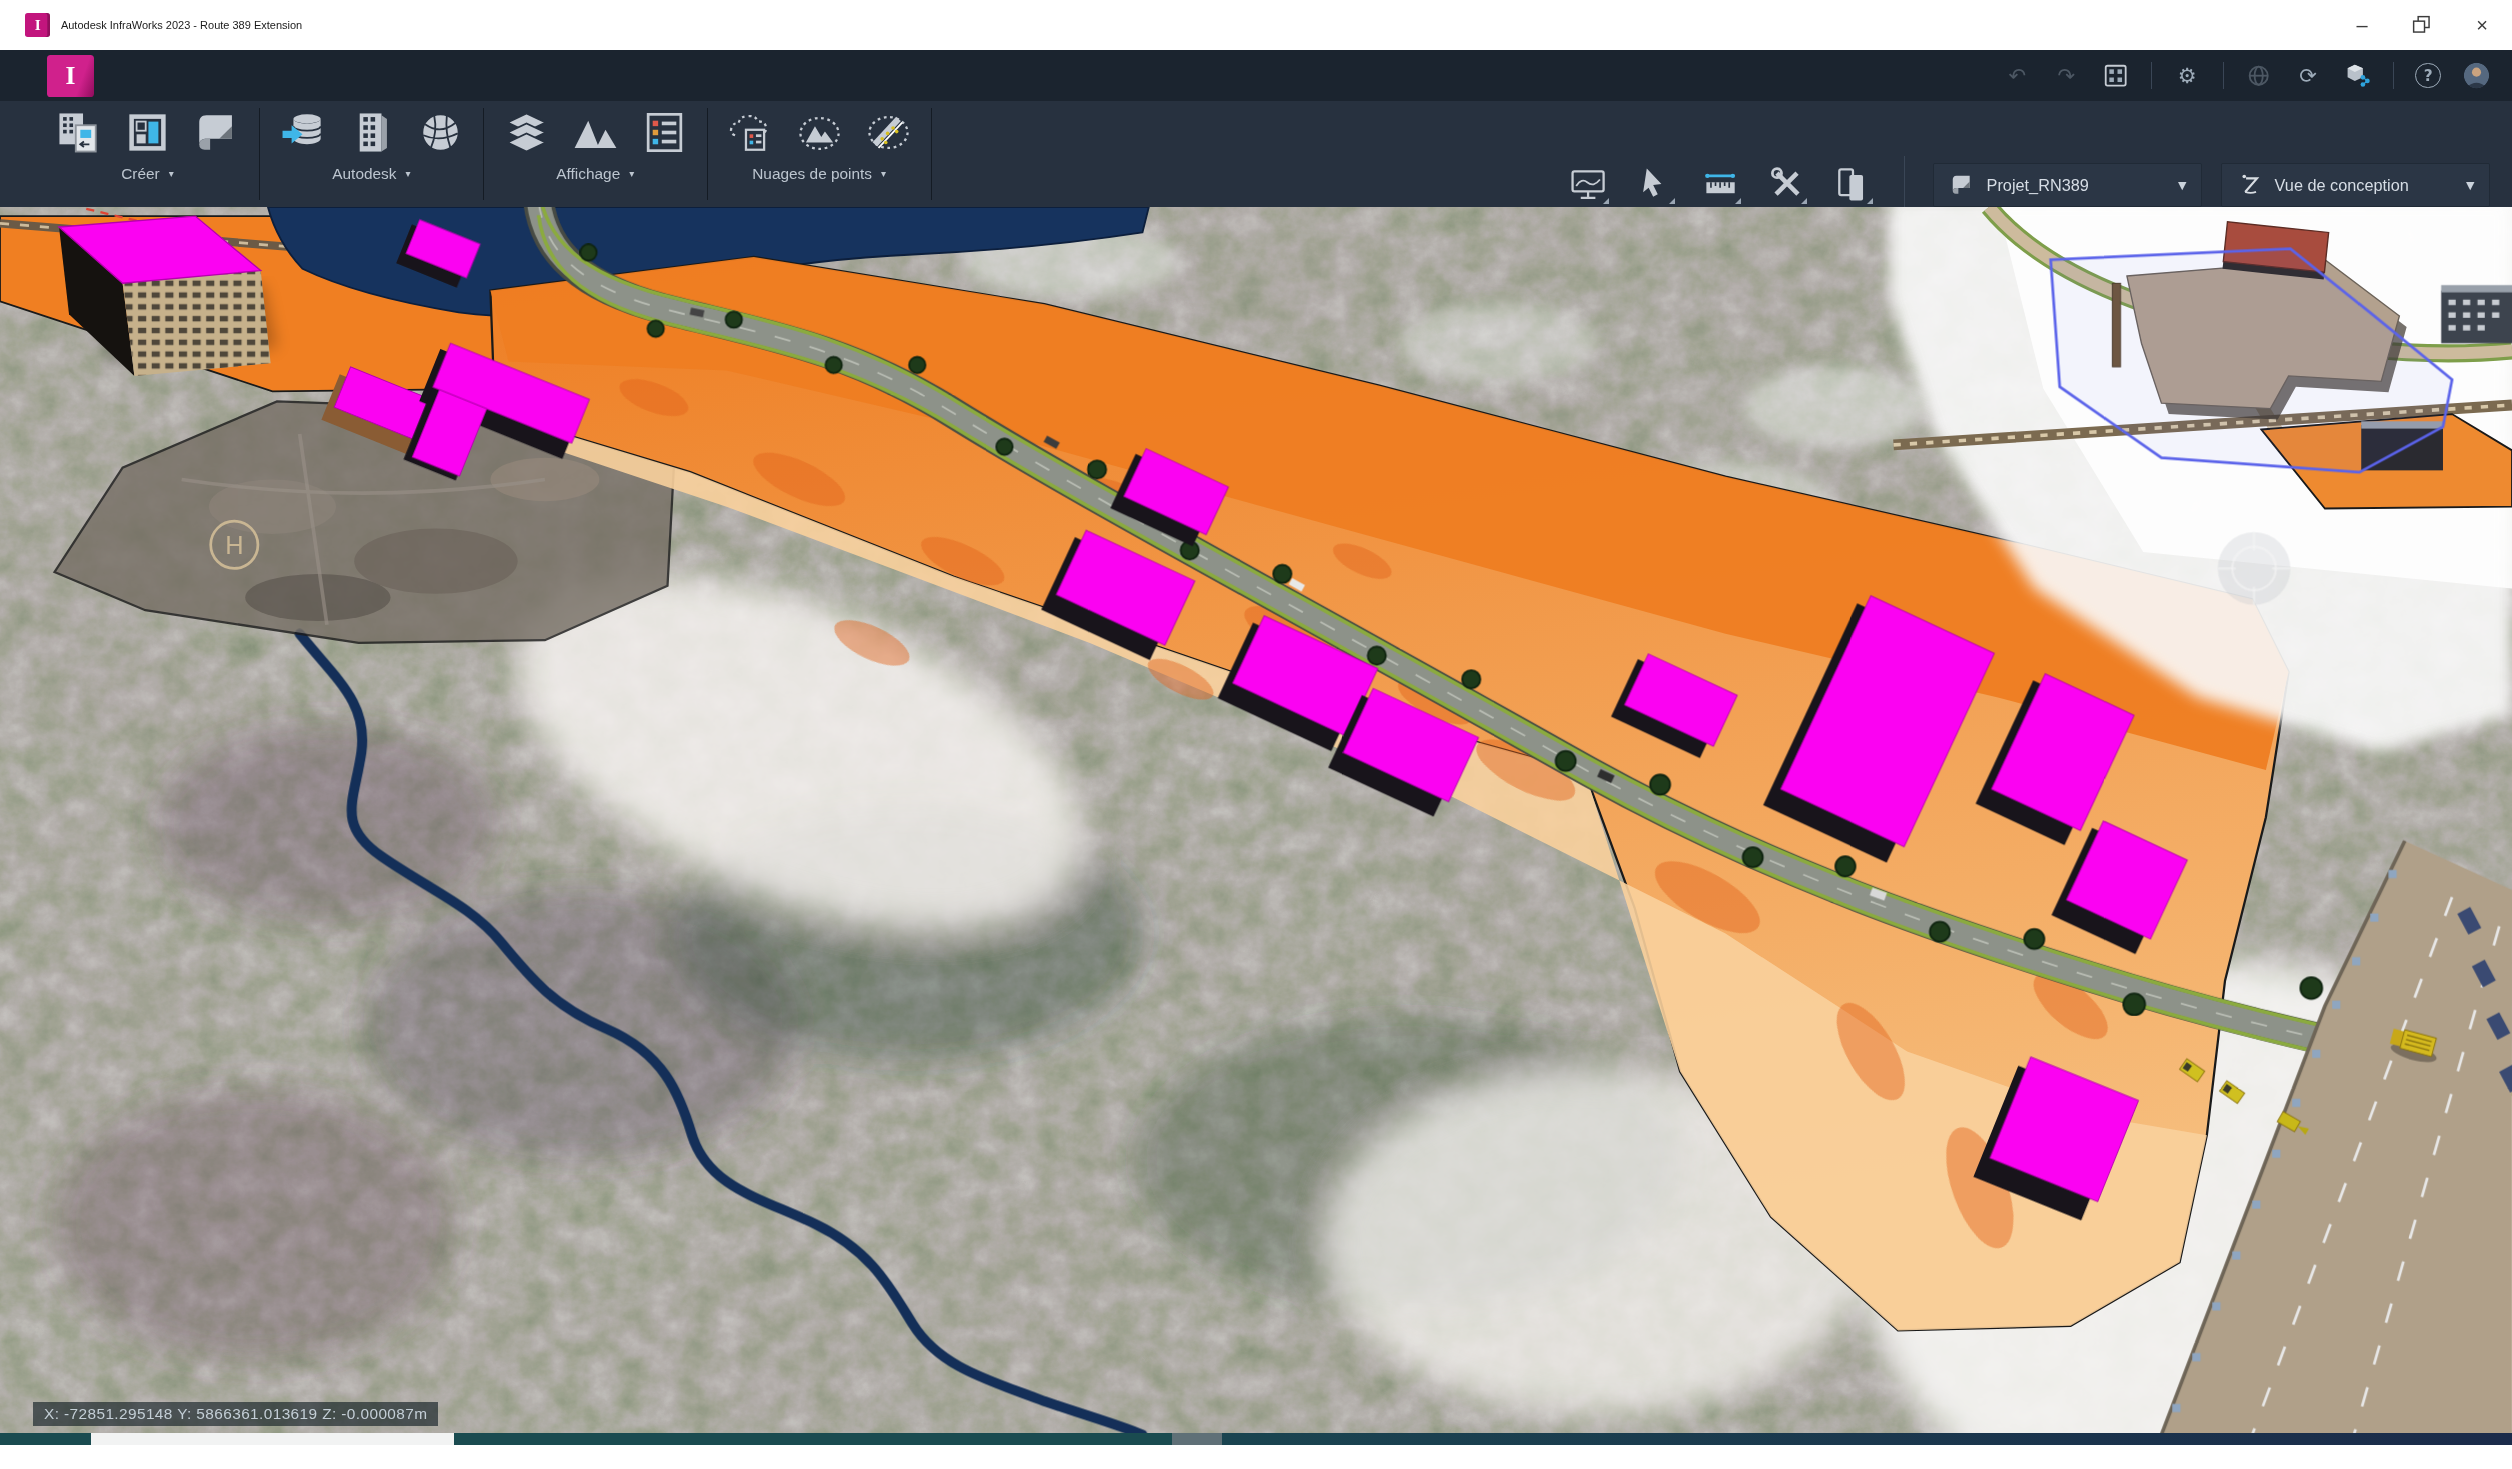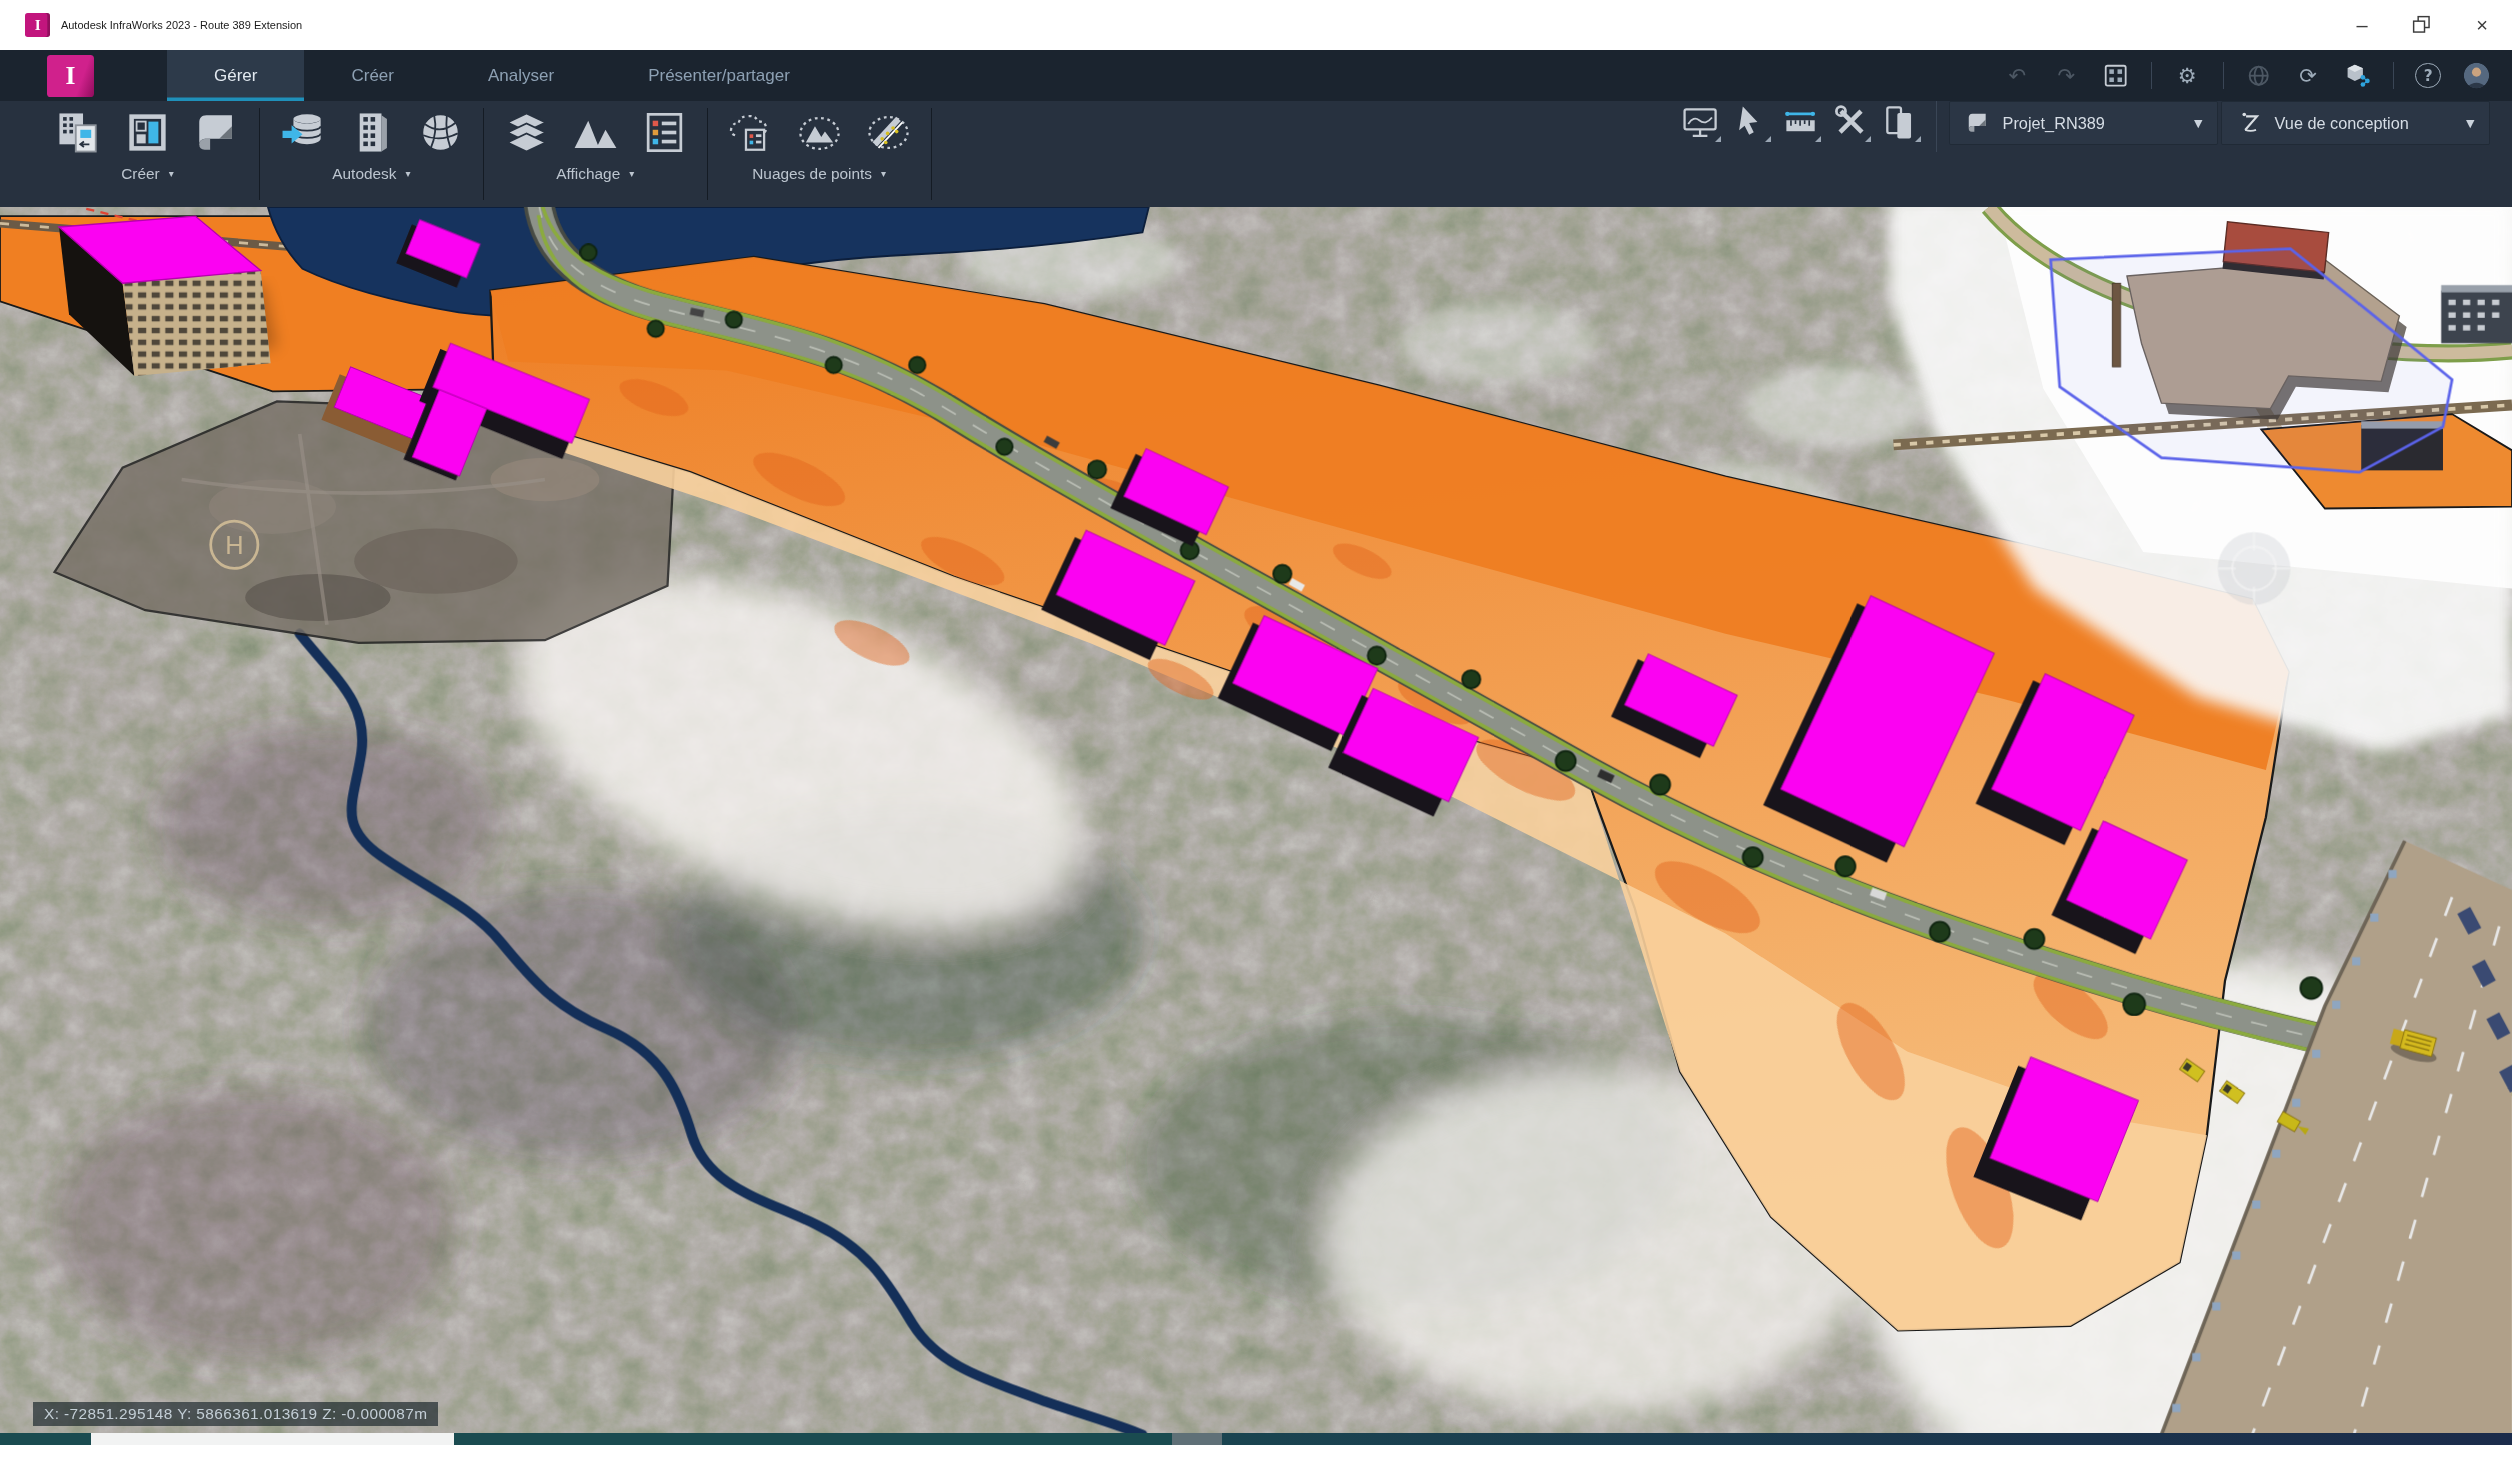--- a/index.html
+++ b/index.html
@@ -36,21 +36,21 @@
 
   .toolrow{height:106px;display:flex;justify-content:space-between;padding-left:36px;}
   .groups{display:flex;align-items:stretch;}
   .group{display:flex;flex-direction:column;align-items:center;padding:7.3px 18px 0;}
   .gicons{display:flex;gap:20px;align-items:center;}
   .bigicon{width:49px;height:49px;}
   .glabel{margin-top:4.5px;font-size:15.4px;color:#bcc5cf;display:flex;gap:9px;align-items:center;}
   .caret{font-size:10px;color:#bcc5cf;font-family:"DejaVu Sans",sans-serif;}
   .gsep{width:0.9px;background:#141b24;margin:7.3px 0;}
 
-  .toolrow-right{display:flex;align-items:flex-start;gap:3px;padding-right:22px;}
+  .toolrow-right{display:flex;align-items:flex-end;gap:19px;padding-right:22px;}
   .vtool{width:47px;height:44px;position:relative;display:flex;align-items:center;justify-content:center;}
   .vtool::after{content:"";position:absolute;right:2.7px;bottom:2.7px;
                 border-left:6.4px solid transparent;border-bottom:6.4px solid #9aa6b4;}
   .vsep2{width:0.9px;height:51px;background:#3a4656;margin:0 9px;}
   .dd{width:269px;height:44px;background:#2b3645;border:0.9px solid #202a36;border-radius:1.8px;
       display:flex;align-items:center;gap:12.7px;padding:0 14.5px;box-sizing:border-box;}
   .dd-label{flex:1;font-size:16.3px;color:#d6dde5;white-space:nowrap;}
   .dd-arrow{font-size:11px;color:#cbd3dc;font-family:"DejaVu Sans",sans-serif;}
 
   
@@ -96,26 +96,20 @@
         <span>×</span>
       </span>
   </div>
 </div>
 
 <div class="ribbon">
   <div class="tabrow">
     <div class="app-btn">
         <span>I</span>
       </div>
-    <div class="tabs">
-      <div class="tab active">Gérer</div>
-      <div class="tab">Créer</div>
-      <div class="tab">Analyser</div>
-      <div class="tab">Présenter/partager</div>
-    </div>
     <div class="quick">
       <span class="qicon dim">↶</span>
       <span class="qicon dim">↷</span>
       <span class="qicon">
         <svg width="25.4" height="25.4" viewBox="0 0 28 28">
             <rect x="3" y="3" width="22" height="22" rx="2" class="ln" stroke-width="2" stroke="#9dabb9"></rect>
             <g fill="#9dabb9">
               <rect x="7" y="7" width="5" height="5"></rect>
               <rect x="16" y="7" width="5" height="5"></rect>
               <rect x="7" y="16" width="5" height="5"></rect>

